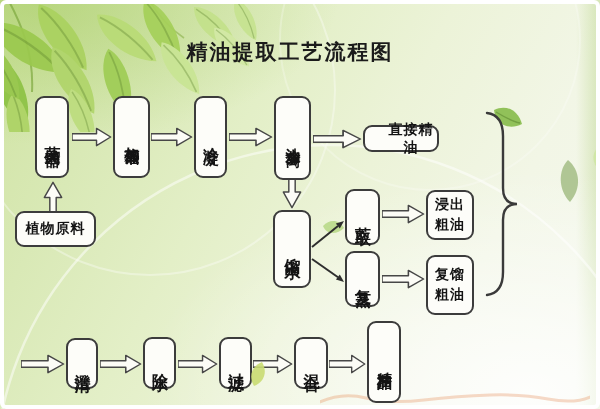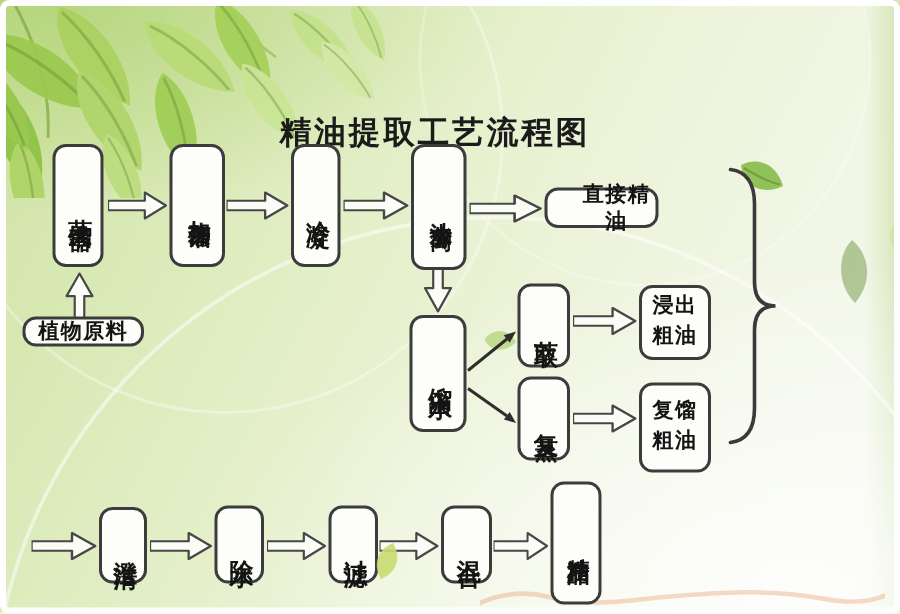--- a/index.html
+++ b/index.html
@@ -23,37 +23,36 @@
   }
   .v{writing-mode:vertical-rl;text-orientation:upright;font-size:16px;letter-spacing:3px;}
   .v4{writing-mode:vertical-rl;text-orientation:upright;font-size:15px;letter-spacing:1px;}
   .h{font-size:14px;letter-spacing:1px;}
   .h2{font-size:14px;letter-spacing:1px;line-height:1.45;width:100%;word-break:break-all;padding:16px 7px;}
   #n-still{left:35px;top:96px;width:34px;height:82px;}
   #n-heat{left:113px;top:96px;width:37px;height:82px;}
   #n-cond{left:194px;top:96px;width:33px;height:82px;}
   #n-sep{left:274px;top:96px;width:37px;height:84px;}
   #n-direct{left:363px;top:125px;width:76px;height:27px;padding-left:20px;}
-  #n-plant{left:15px;top:211px;width:81px;height:20px;}
+  #n-plant{left:15px;top:211px;width:81px;height:36px;}
   #n-dist{left:273px;top:210px;width:38px;height:78px;}
   #n-extract{left:345px;top:189px;width:35px;height:56px;}
   #n-resteam{left:345px;top:251px;width:35px;height:56px;}
   #n-leach{left:426px;top:190px;width:48px;height:50px;}
   #n-redist{left:426px;top:255px;width:48px;height:60px;}
   #n-clarify{left:66px;top:338px;width:32px;height:51px;}
   #n-dewater{left:143px;top:337px;width:33px;height:52px;}
   #n-filter{left:219px;top:337px;width:33px;height:52px;}
   #n-mix{left:294px;top:337px;width:34px;height:52px;}
   #n-product{left:367px;top:321px;width:34px;height:82px;}
   
   .title{
     position:absolute;left:120px;top:38px;width:340px;text-align:center;
     font-size:21px;font-weight:700;letter-spacing:2px;color:#1b1b1b;z-index:20;
     font-family:"Liberation Sans","DejaVu Sans",sans-serif;
-    margin-top:36px;
   }
   
   .arr{position:absolute;z-index:15;}
   .up{transform:scaleY(-1);}
   svg .blk{fill:#fcfcf6;stroke:#474747;stroke-width:1.6;stroke-linejoin:round;}
   svg .ln{stroke:#2e2e2e;stroke-width:2;fill:none;}
   svg .hd{fill:#2e2e2e;stroke:none;}
   
   .decor{position:absolute;z-index:5;pointer-events:none;}
   .arcs{left:0;top:0;}

